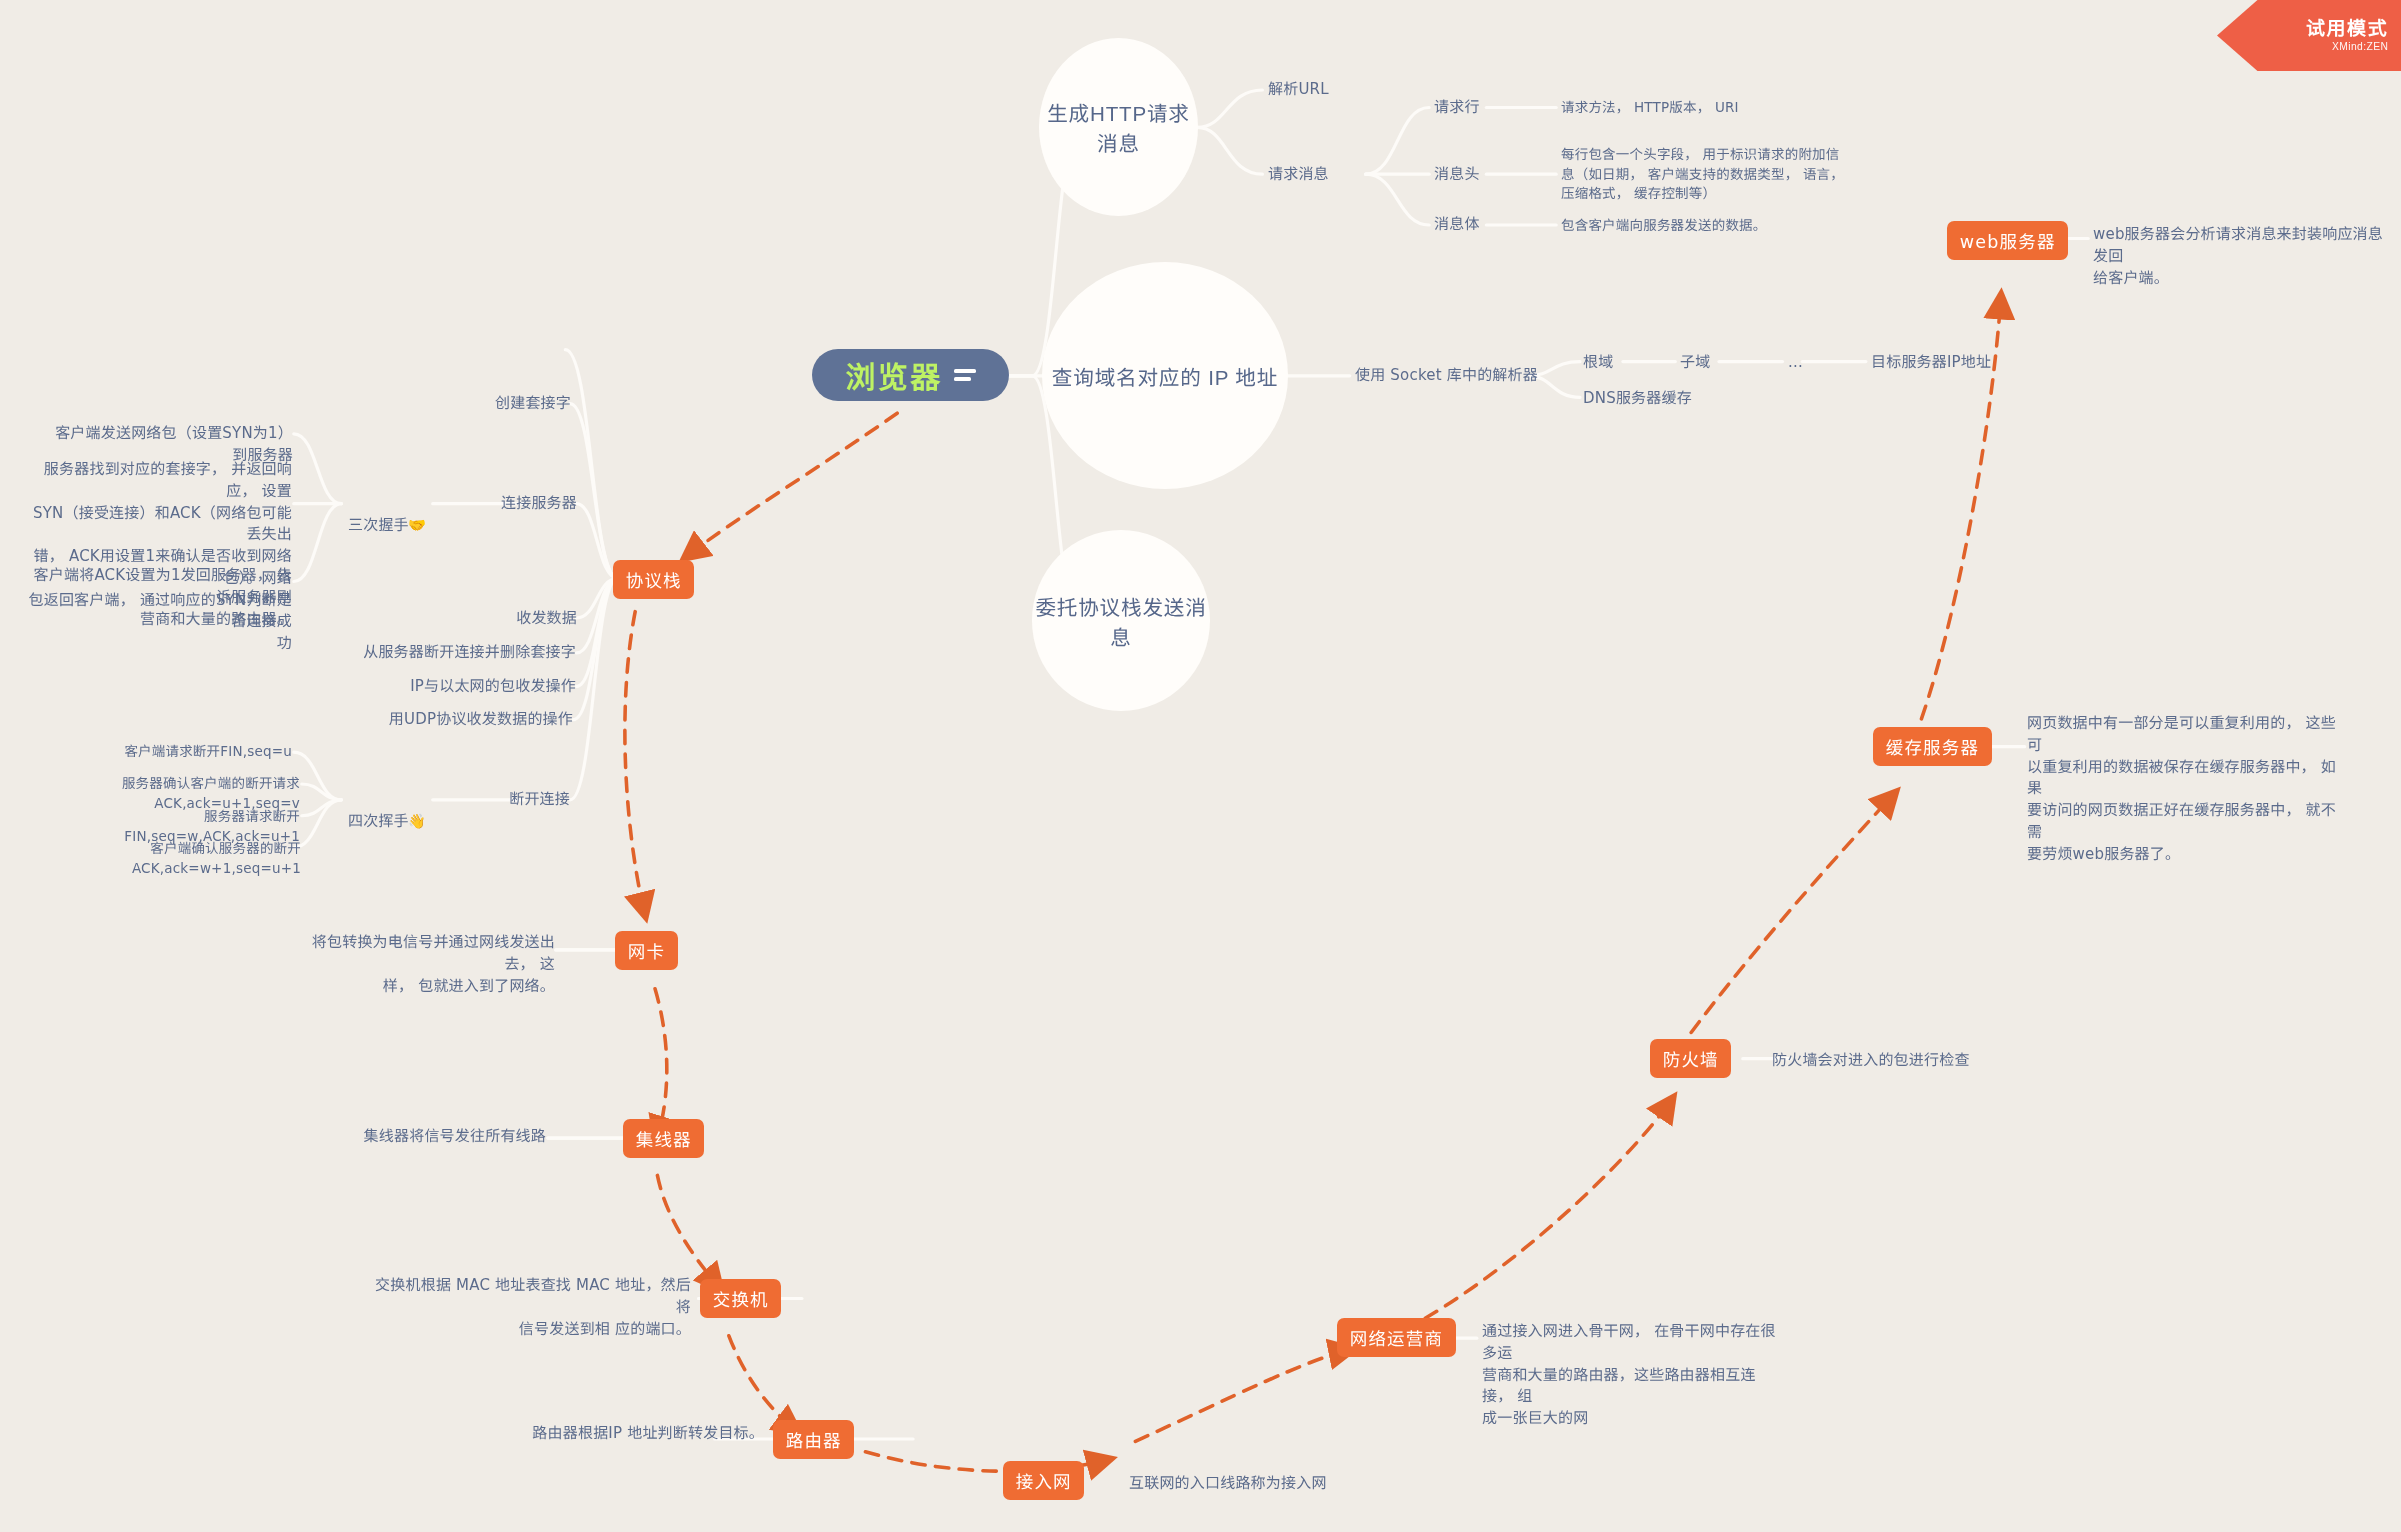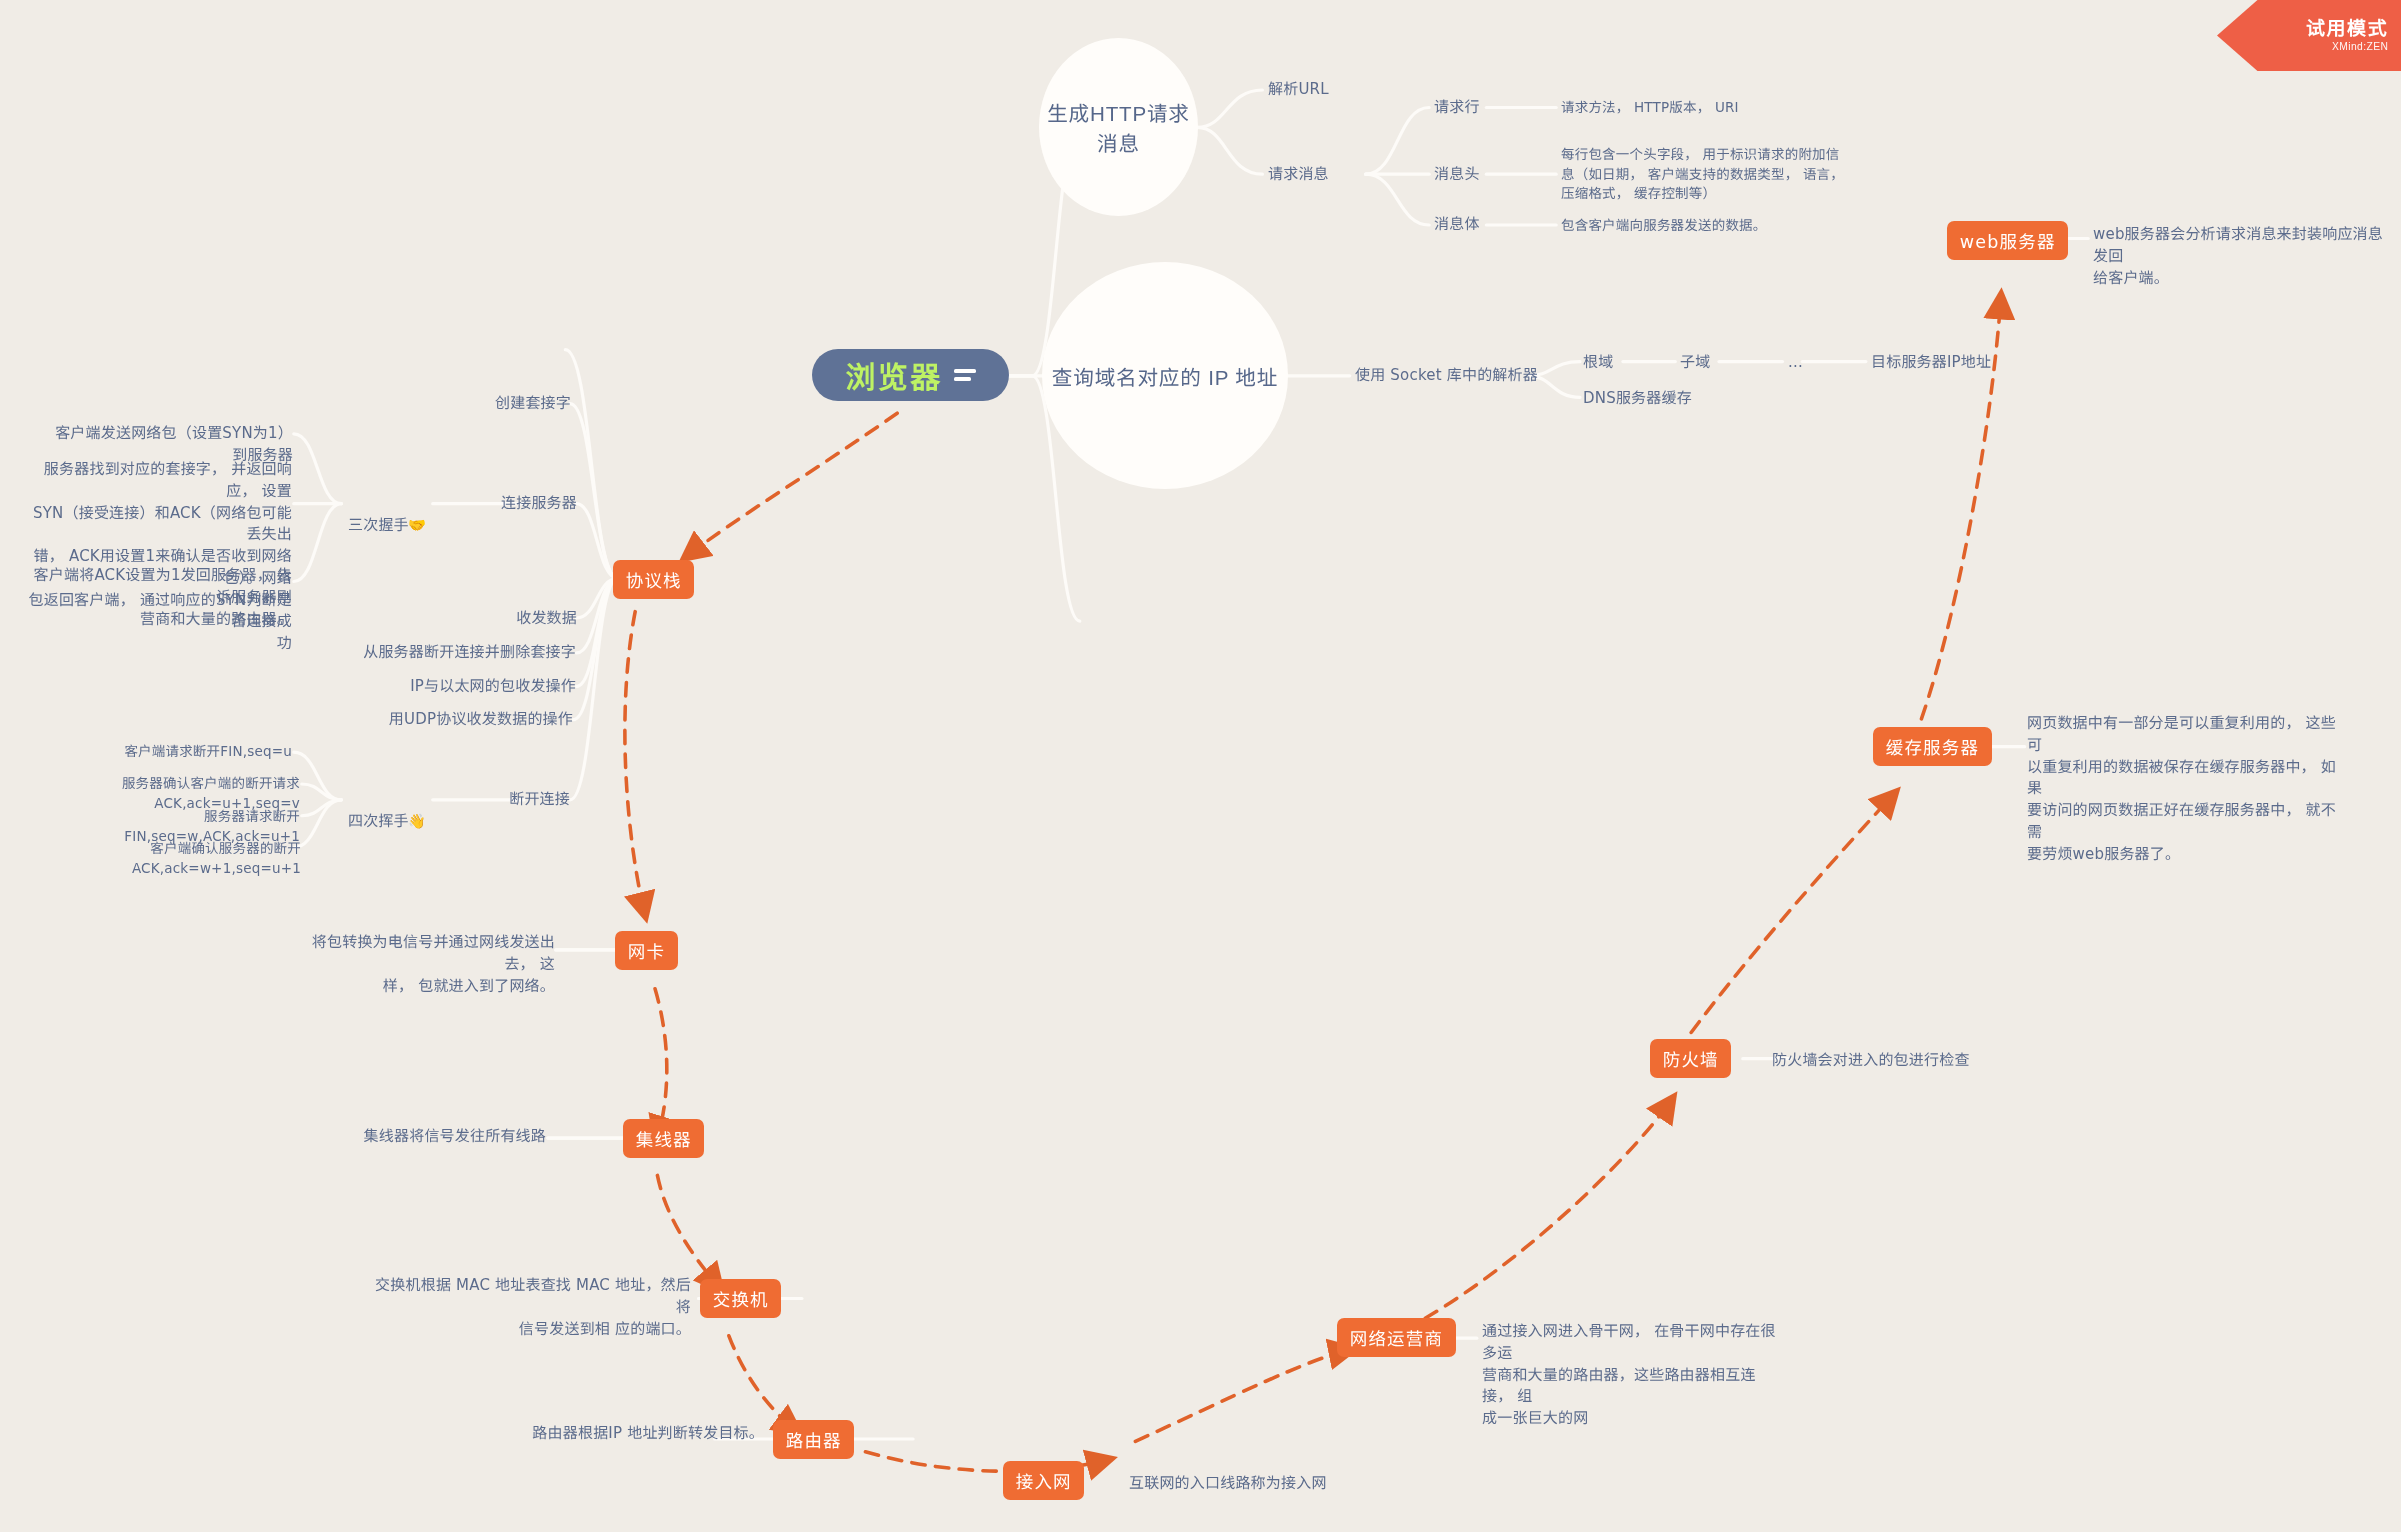--- a/index.html
+++ b/index.html
@@ -183,20 +183,23 @@
         <i></i>
       </span>
   </div>
 
   <div class="ellipse" style="left:1039px; top:38px; width:159px; height:178px;">
     <span>生成HTTP请求消息</span>
   </div>
   <div class="ellipse" style="left:1042px; top:262px; width:246px; height:227px;">
     <span>查询域名对应的 IP 地址</span>
   </div>
+  <div class="ellipse" style="left:1032px; top:530px; width:178px; height:181px;">
+    <span>委托协议栈发送消息</span>
+  </div>
 
   <div class="leaf l" style="left:1268px; top:79px;">解析URL</div>
   <div class="leaf l" style="left:1268px; top:164px;">请求消息</div>
 
   <div class="leaf l" style="left:1434px; top:97px;">请求行</div>
   <div class="leaf l" style="left:1434px; top:164px;">消息头</div>
   <div class="leaf l" style="left:1434px; top:214px;">消息体</div>
 
   <div class="leaf l sm" style="left:1561px; top:98px;">请求方法， HTTP版本， URI</div>
   <div class="leaf l sm" style="left:1561px; top:145px; width:318px;">每行包含一个头字段， 用于标识请求的附加信

